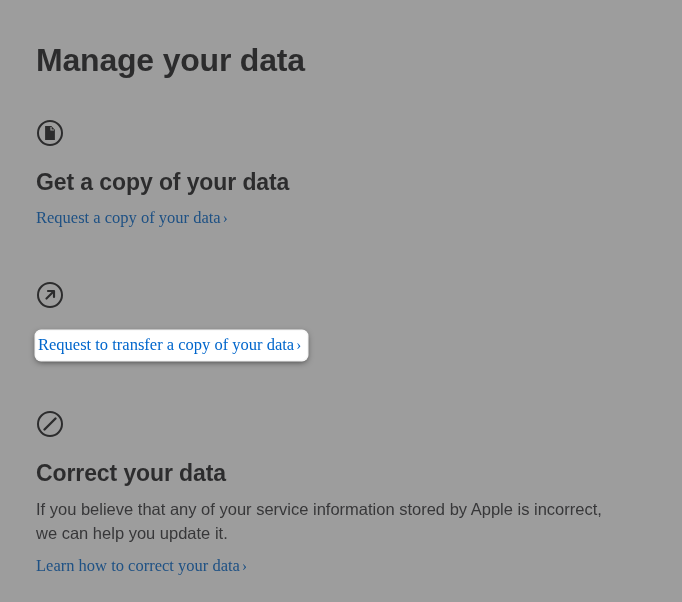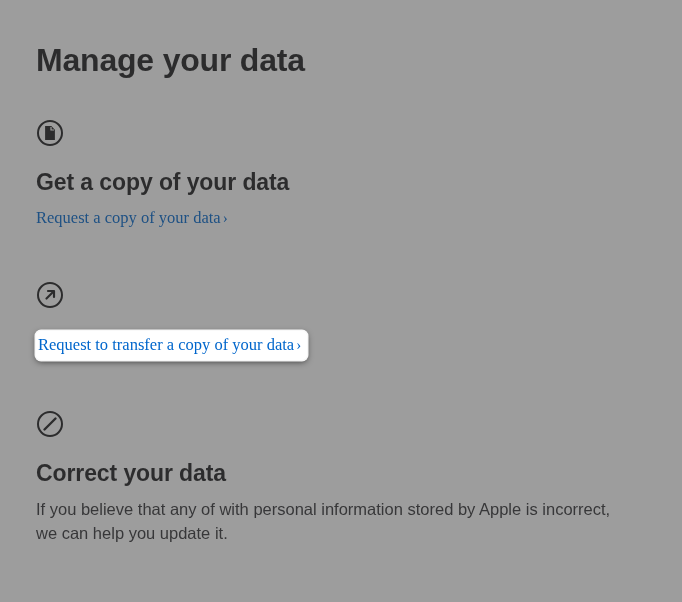--- a/index.html
+++ b/index.html
@@ -126,19 +126,22 @@
 
   <div class="section" style="margin-bottom:12px">
     <div class="icon-wrap">
       <svg viewBox="0 0 28 28">
         <circle cx="14" cy="14" r="12" stroke-width="2"></circle>
         <line x1="8.5" y1="19.5" x2="19.5" y2="8.5" stroke-width="2.4" stroke-linecap="round"></line>
       </svg>
     </div>
     <div class="section-body">
       <div class="section-heading">Correct your data</div>
-      <div class="section-desc">If you believe that any of with personal information stored by Apple is incorrect, we can help you update it.</div>
+      <div class="section-desc">If you believe that any of your service information stored by Apple is incorrect, we can help you update it.</div>
+      <a href="#" class="section-link">
+        <span>Learn how to correct your data</span><span class="chev">›</span>
+      </a>
     </div>
   </div>
 
 </div>
 
 <div class="dim-overlay"></div>
 
 </body></html>

